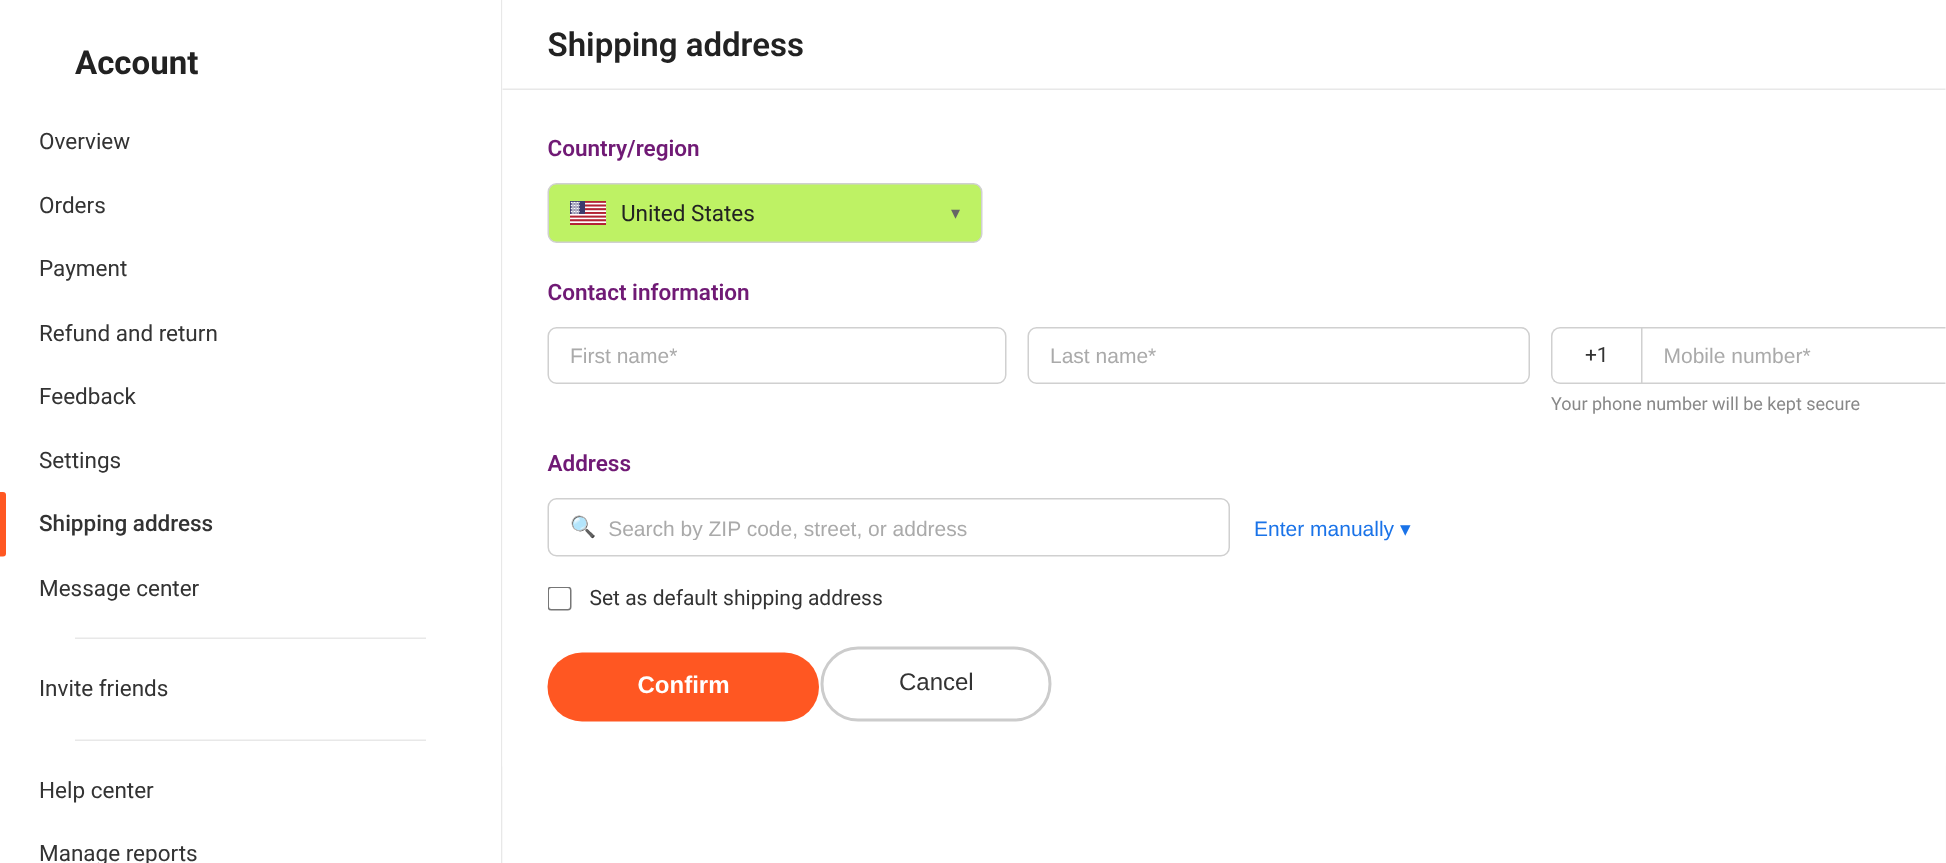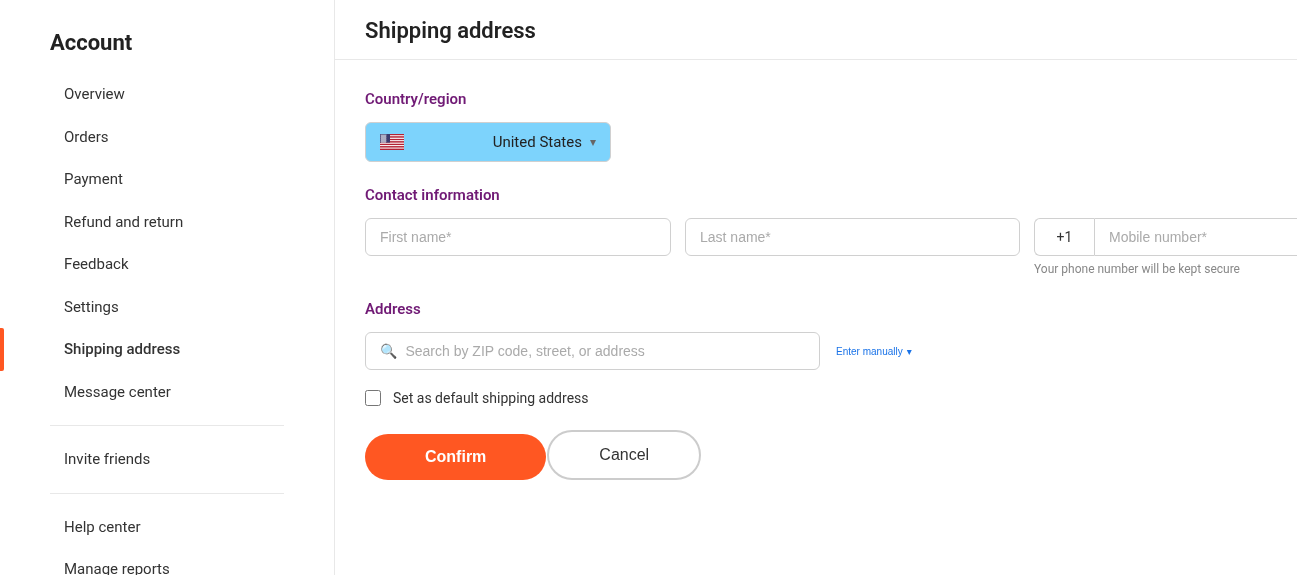--- a/index.html
+++ b/index.html
@@ -19,21 +19,21 @@
       border-right: 1px solid #e8e8e8;
     }
     .sidebar-title {
       font-size: 22px;
       font-weight: 700;
       color: #222;
       padding: 10px 50px 18px 50px;
     }
     .sidebar-item {
       display: block;
-      padding: 10px 64px;
+      padding: 10px 26px;
       font-size: 15px;
       color: #333;
       cursor: pointer;
       text-decoration: none;
       position: relative;
       line-height: 1.5;
     }
     .sidebar-item.active {
       color: #333;
       font-weight: 500;
@@ -84,25 +84,24 @@
     }
 
     
     .country-select-wrapper {
       position: relative;
       display: inline-flex;
       align-items: center;
       border: 1px solid #d0d0d0;
       border-radius: 6px;
       padding: 10px 14px;
-      background: #7dd3fc;
-      width: 246px;
+      background: #bef264;
+      width: 290px;
       cursor: pointer;
       margin-bottom: 24px;
-      text-align: right;
     }
     .country-name {
       font-size: 15px;
       color: #222;
       flex: 1;
     }
     .chevron-down {
       font-size: 12px;
       color: #666;
       margin-left: 8px;
@@ -198,21 +197,21 @@
       color: #aaa;
     }
     .address-row {
       display: flex;
       align-items: center;
       gap: 16px;
       margin-bottom: 20px;
     }
     .enter-manually-btn {
       color: #1a73e8;
-      font-size: 10px;
+      font-size: 14px;
       cursor: pointer;
       display: flex;
       align-items: flex-start;
       gap: 4px;
       white-space: nowrap;
       background: none;
       border: none;
       outline: none;
     }
 

